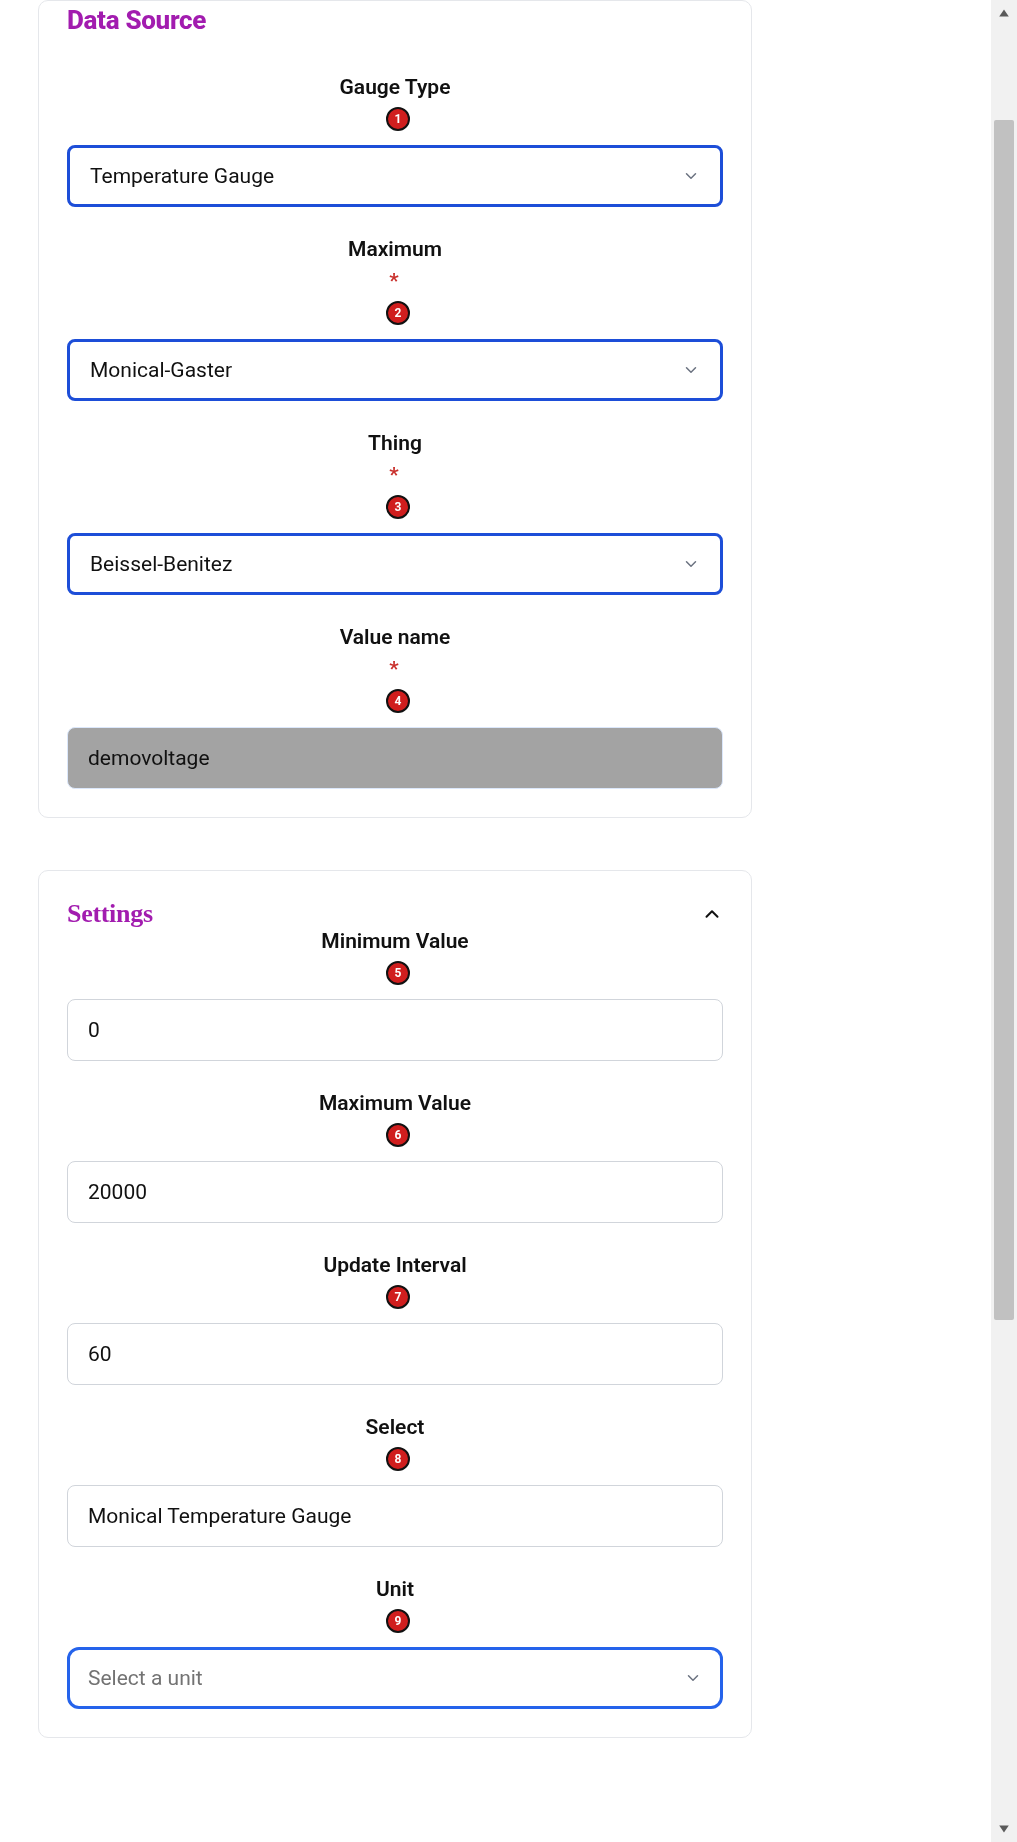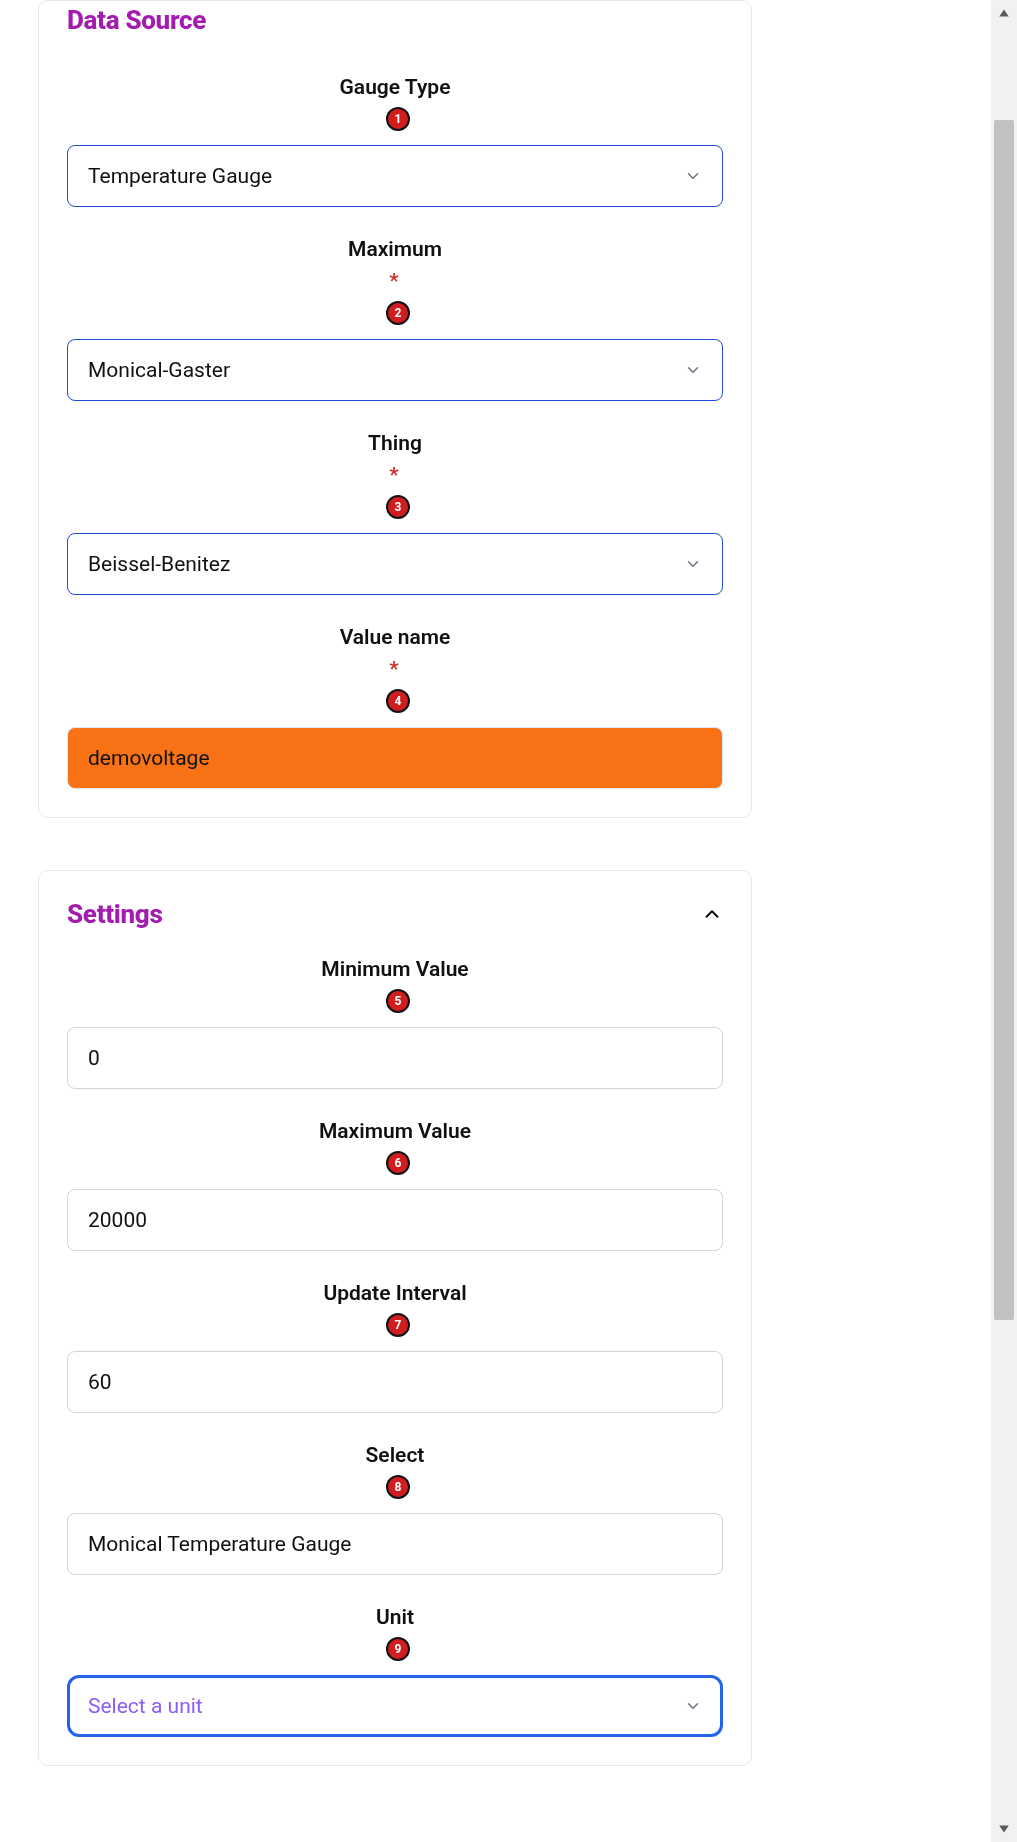--- a/index.html
+++ b/index.html
@@ -32,21 +32,21 @@
     font-size: 26px;
     font-weight: 800;
     color: #a21caf;
     margin-bottom: 40px;
     letter-spacing: -0.3px;
   }
   .settings-title-row {
     display: flex;
     justify-content: space-between;
     align-items: center;
-    margin-bottom: 28px;
+    font-family: Liberation Serif, serif;
   }
   .field { margin-bottom: 30px; }
   .field:last-child { margin-bottom: 0; }
   .label-row {
     display: flex;
     align-items: center;
     gap: 8px;
     margin-bottom: 14px;
     flex-direction: column;
   }
@@ -66,54 +66,54 @@
     font-size: 12px;
     font-weight: 700;
     display: inline-flex;
     align-items: center;
     justify-content: center;
     margin-left: 6px;
     flex: none;
   }
   .select {
     width: 100%;
-    border: 1px solid #1d4ed8;
+    border: 3px solid #1d4ed8;
     border-radius: 8px;
     background: #fff;
     height: 62px;
     display: flex;
     align-items: center;
     justify-content: space-between;
     padding: 16px 20px;
     cursor: pointer;
   }
   .select.focused {
     border: 3px solid #2563eb;
     border-radius: 12px;
     padding: 0 18px;
   }
   .select-text { font-size: 21px; color: #111; font-weight: 400; }
-  .select-text.placeholder { color: #8b5cf6; }
+  .select-text.placeholder { color: #737373; }
   .chevron {
     flex: none;
   }
   .input {
     width: 100%;
     border: 1px solid #d1d5db;
     border-radius: 8px;
     background: #fff;
     height: 62px;
     font-size: 21px;
     color: #111;
     padding: 0 20px;
     font-family: inherit;
     outline: none;
   }
   .input.autofill {
-    background: #f97316;
+    background: #a3a3a3;
     border: 1px solid #dbe7fb;
   }
   .collapse-icon { flex: none; cursor: pointer; }
 
   
   .scrollbar-zone {
     position: absolute;
     right: 0;
     top: 0;
     width: 26px;

